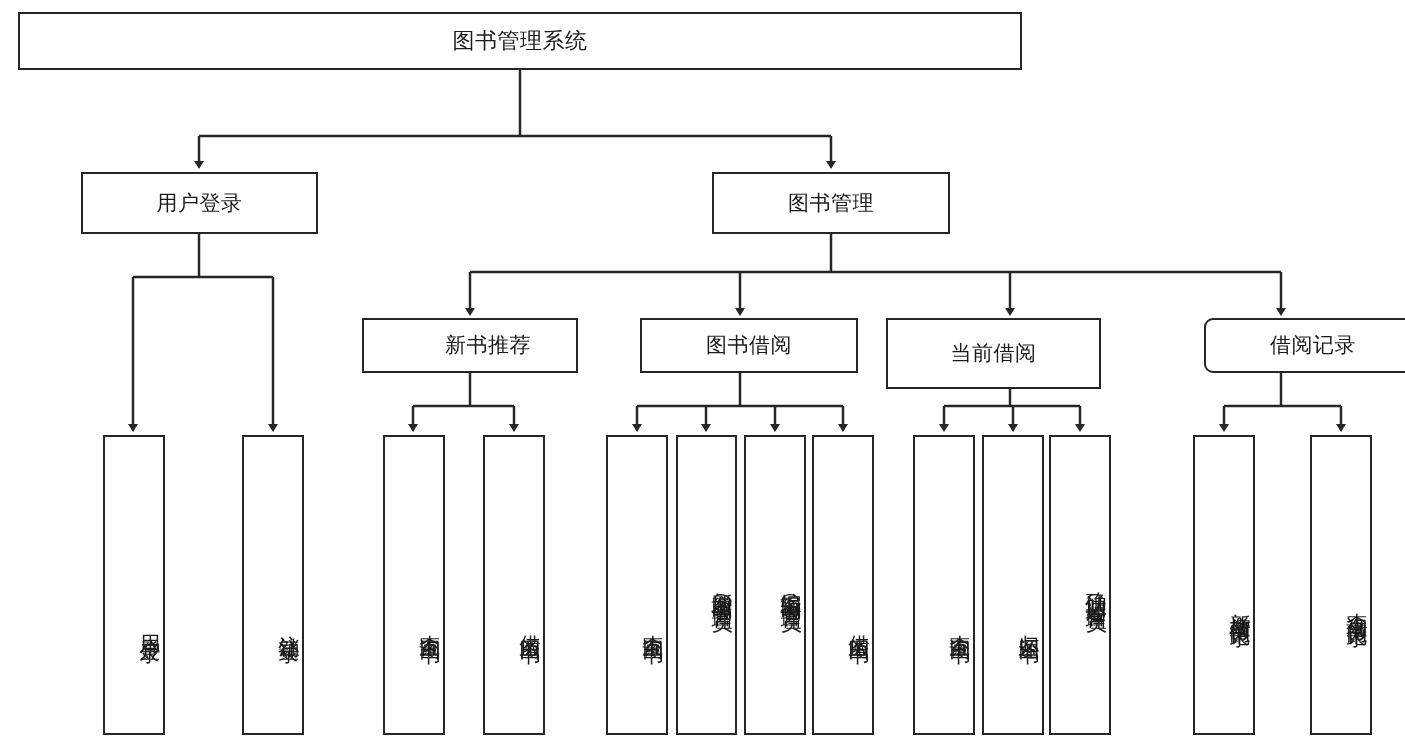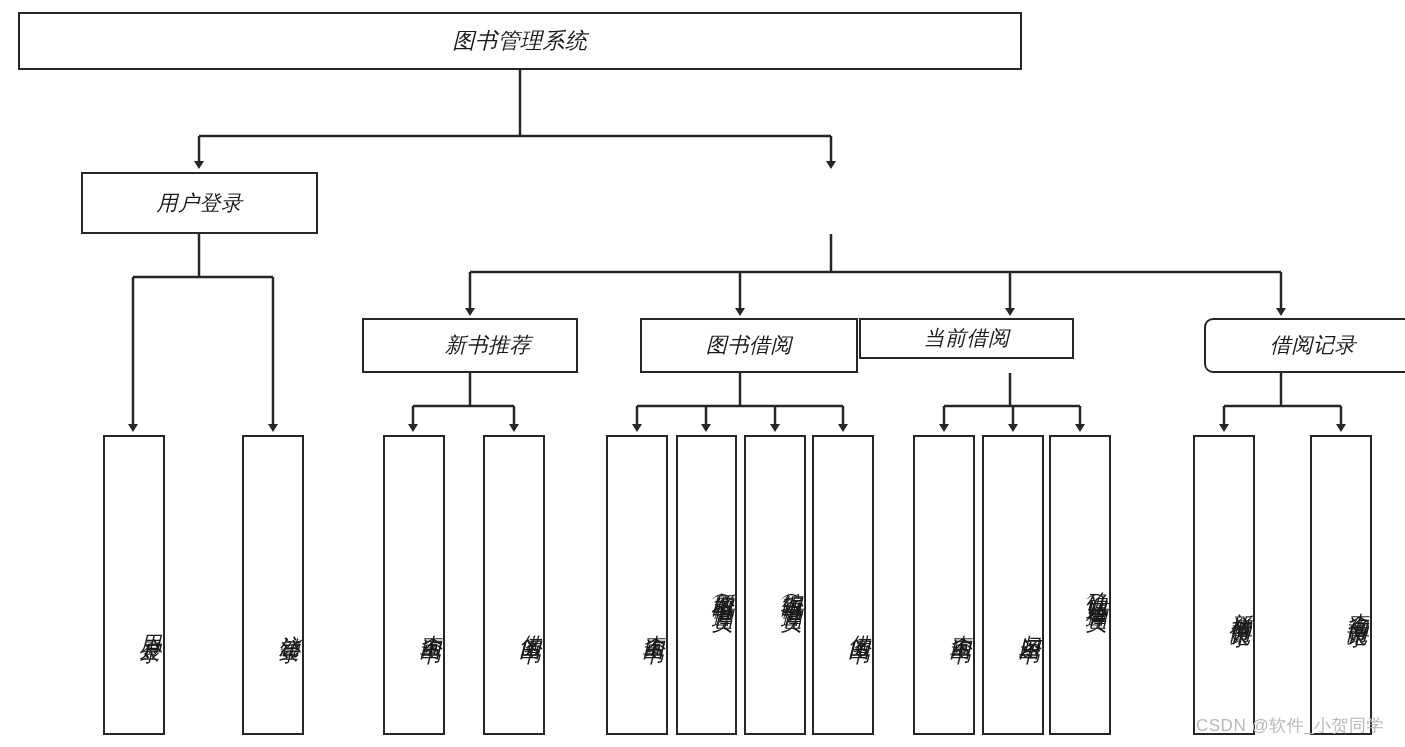--- a/index.html
+++ b/index.html
@@ -31,21 +31,20 @@
     box-sizing: border-box;
     border: 2.5px solid #262626;
     background: #ffffff;
     display: flex;
     align-items: center;
     justify-content: center;
     color: #1a1a1a;
     font-size: 21px;
     line-height: 1.28;
     letter-spacing: 0.5px;
-    font-style: italic;
   }
   .node.root {
     font-size: 22px;
   }
   .node.leaf {
     writing-mode: vertical-rl;
     text-orientation: upright;
     align-items: flex-start;
     justify-content: center;
     padding-top: 14px;
@@ -117,26 +116,27 @@
       <path d="M1224,406 L1341,406"></path>
       <path d="M1224,406 L1224,428" marker-end="url(#arrow)"></path>
       <path d="M1341,406 L1341,428" marker-end="url(#arrow)"></path>
     </g>
   </svg>
 
   <div class="node root" style="left:18px; top:12px; width:1004px; height:58px;">图书管理系统</div>
 
   <div class="node" style="left:81px; top:172px; width:237px; height:62px;">用户登录</div>
 
+  <div class="node" style="left:712px; top:172px; width:238px; height:62px;">图书管理</div>
 
   <div class="node" style="left:362px; top:318px; width:216px; height:55px;padding-left:36px;">新书推荐</div>
 
   <div class="node" style="left:640px; top:318px; width:218px; height:55px;">图书借阅</div>
 
-  <div class="node" style="left:859px; top:318px; width:215px; height:41px;">当前借阅</div>
+  <div class="node" style="left:886px; top:318px; width:215px; height:71px;">当前借阅</div>
 
   <div class="node" style="left:1204px; top:318px; width:218px; height:55px;border-radius:9px;">借阅记录</div>
 
   <div class="node leaf" style="left:103px; top:435px; width:62px; height:300px; padding-top:78px;">用户登录</div>
 
   <div class="node leaf" style="left:242px; top:435px; width:62px; height:300px; padding-top:78px;">注销登录</div>
 
   <div class="node leaf" style="left:383px; top:435px; width:62px; height:300px; padding-top:78px;">查询图书</div>
 
   <div class="node leaf" style="left:483px; top:435px; width:62px; height:300px; padding-top:78px;">借阅图书</div>
@@ -152,15 +152,14 @@
   <div class="node leaf" style="left:913px; top:435px; width:62px; height:300px; padding-top:78px;">查询图书</div>
 
   <div class="node leaf" style="left:982px; top:435px; width:62px; height:300px; padding-top:78px;">归还图书</div>
 
   <div class="node leaf tall-text" style="left:1049px; top:435px; width:62px; height:300px;">确认归还（管理员）</div>
 
   <div class="node leaf" style="left:1193px; top:435px; width:62px; height:300px; padding-top:40px;">新增借阅记录</div>
 
   <div class="node leaf" style="left:1310px; top:435px; width:62px; height:300px; padding-top:40px;">查询借阅记录</div>
 
-  <div class="watermark">CSDN @软件_小贺同学</div>
 
 </div>
 
 </body></html>

